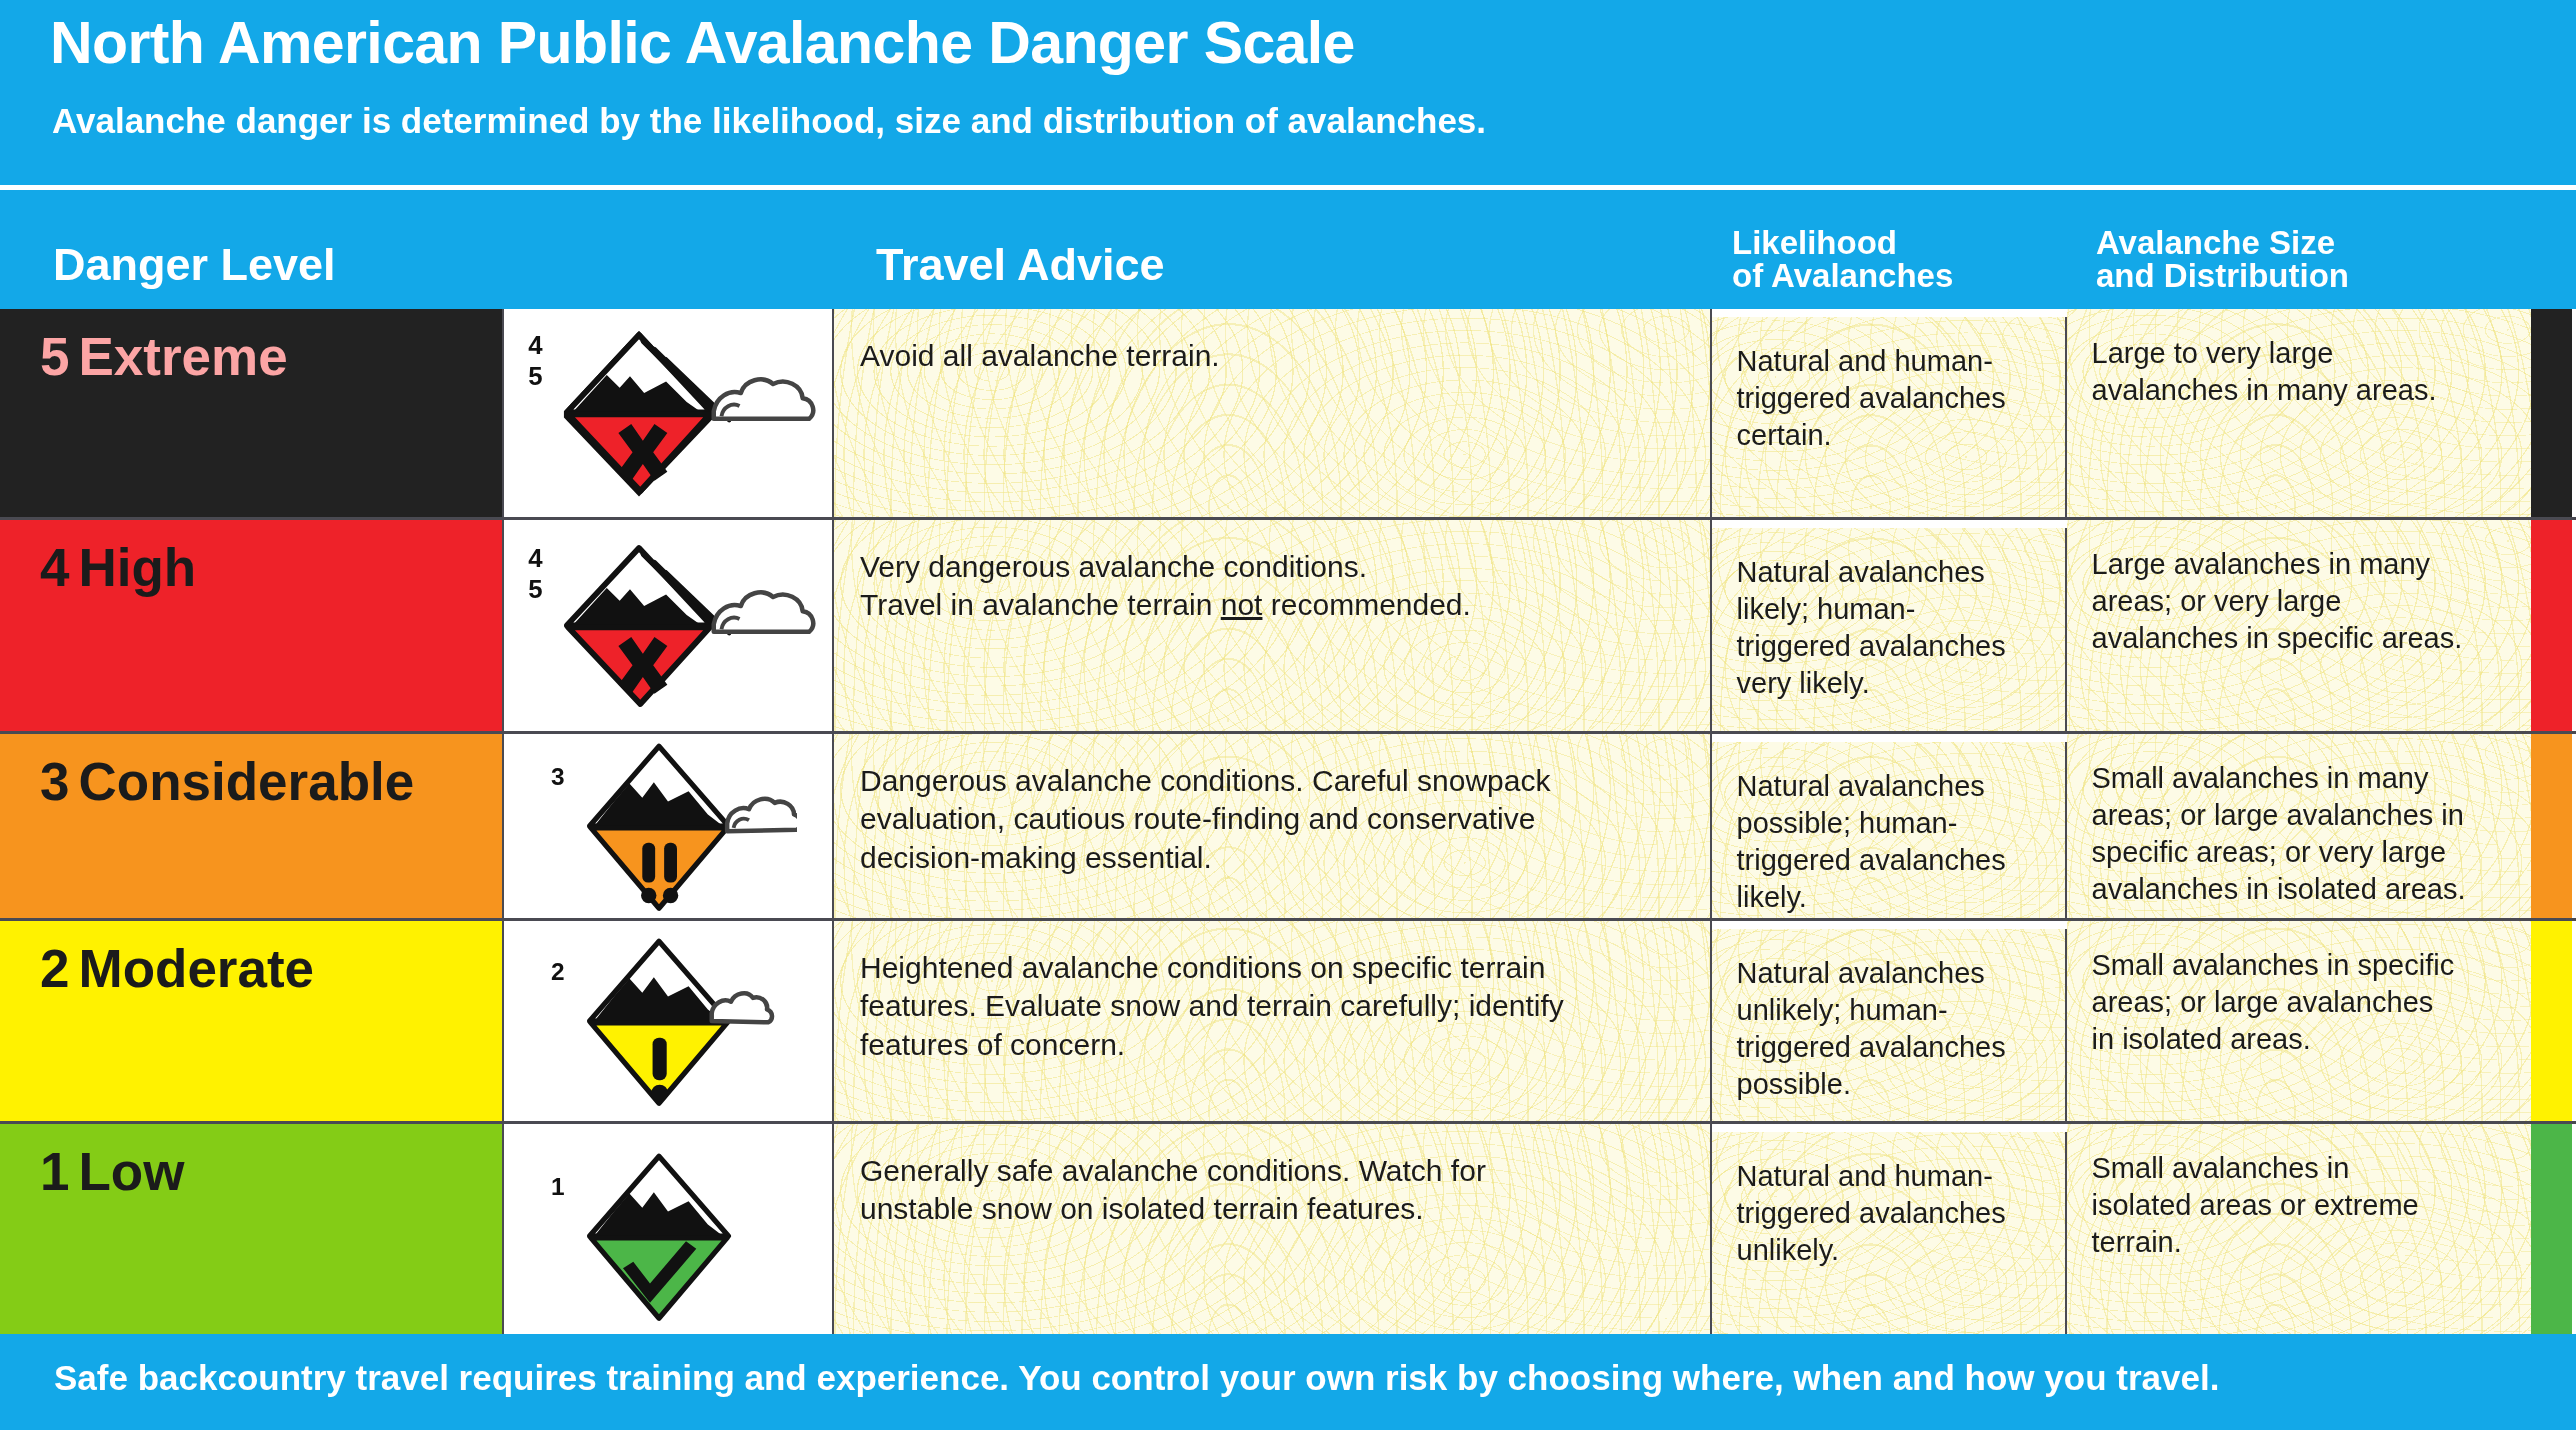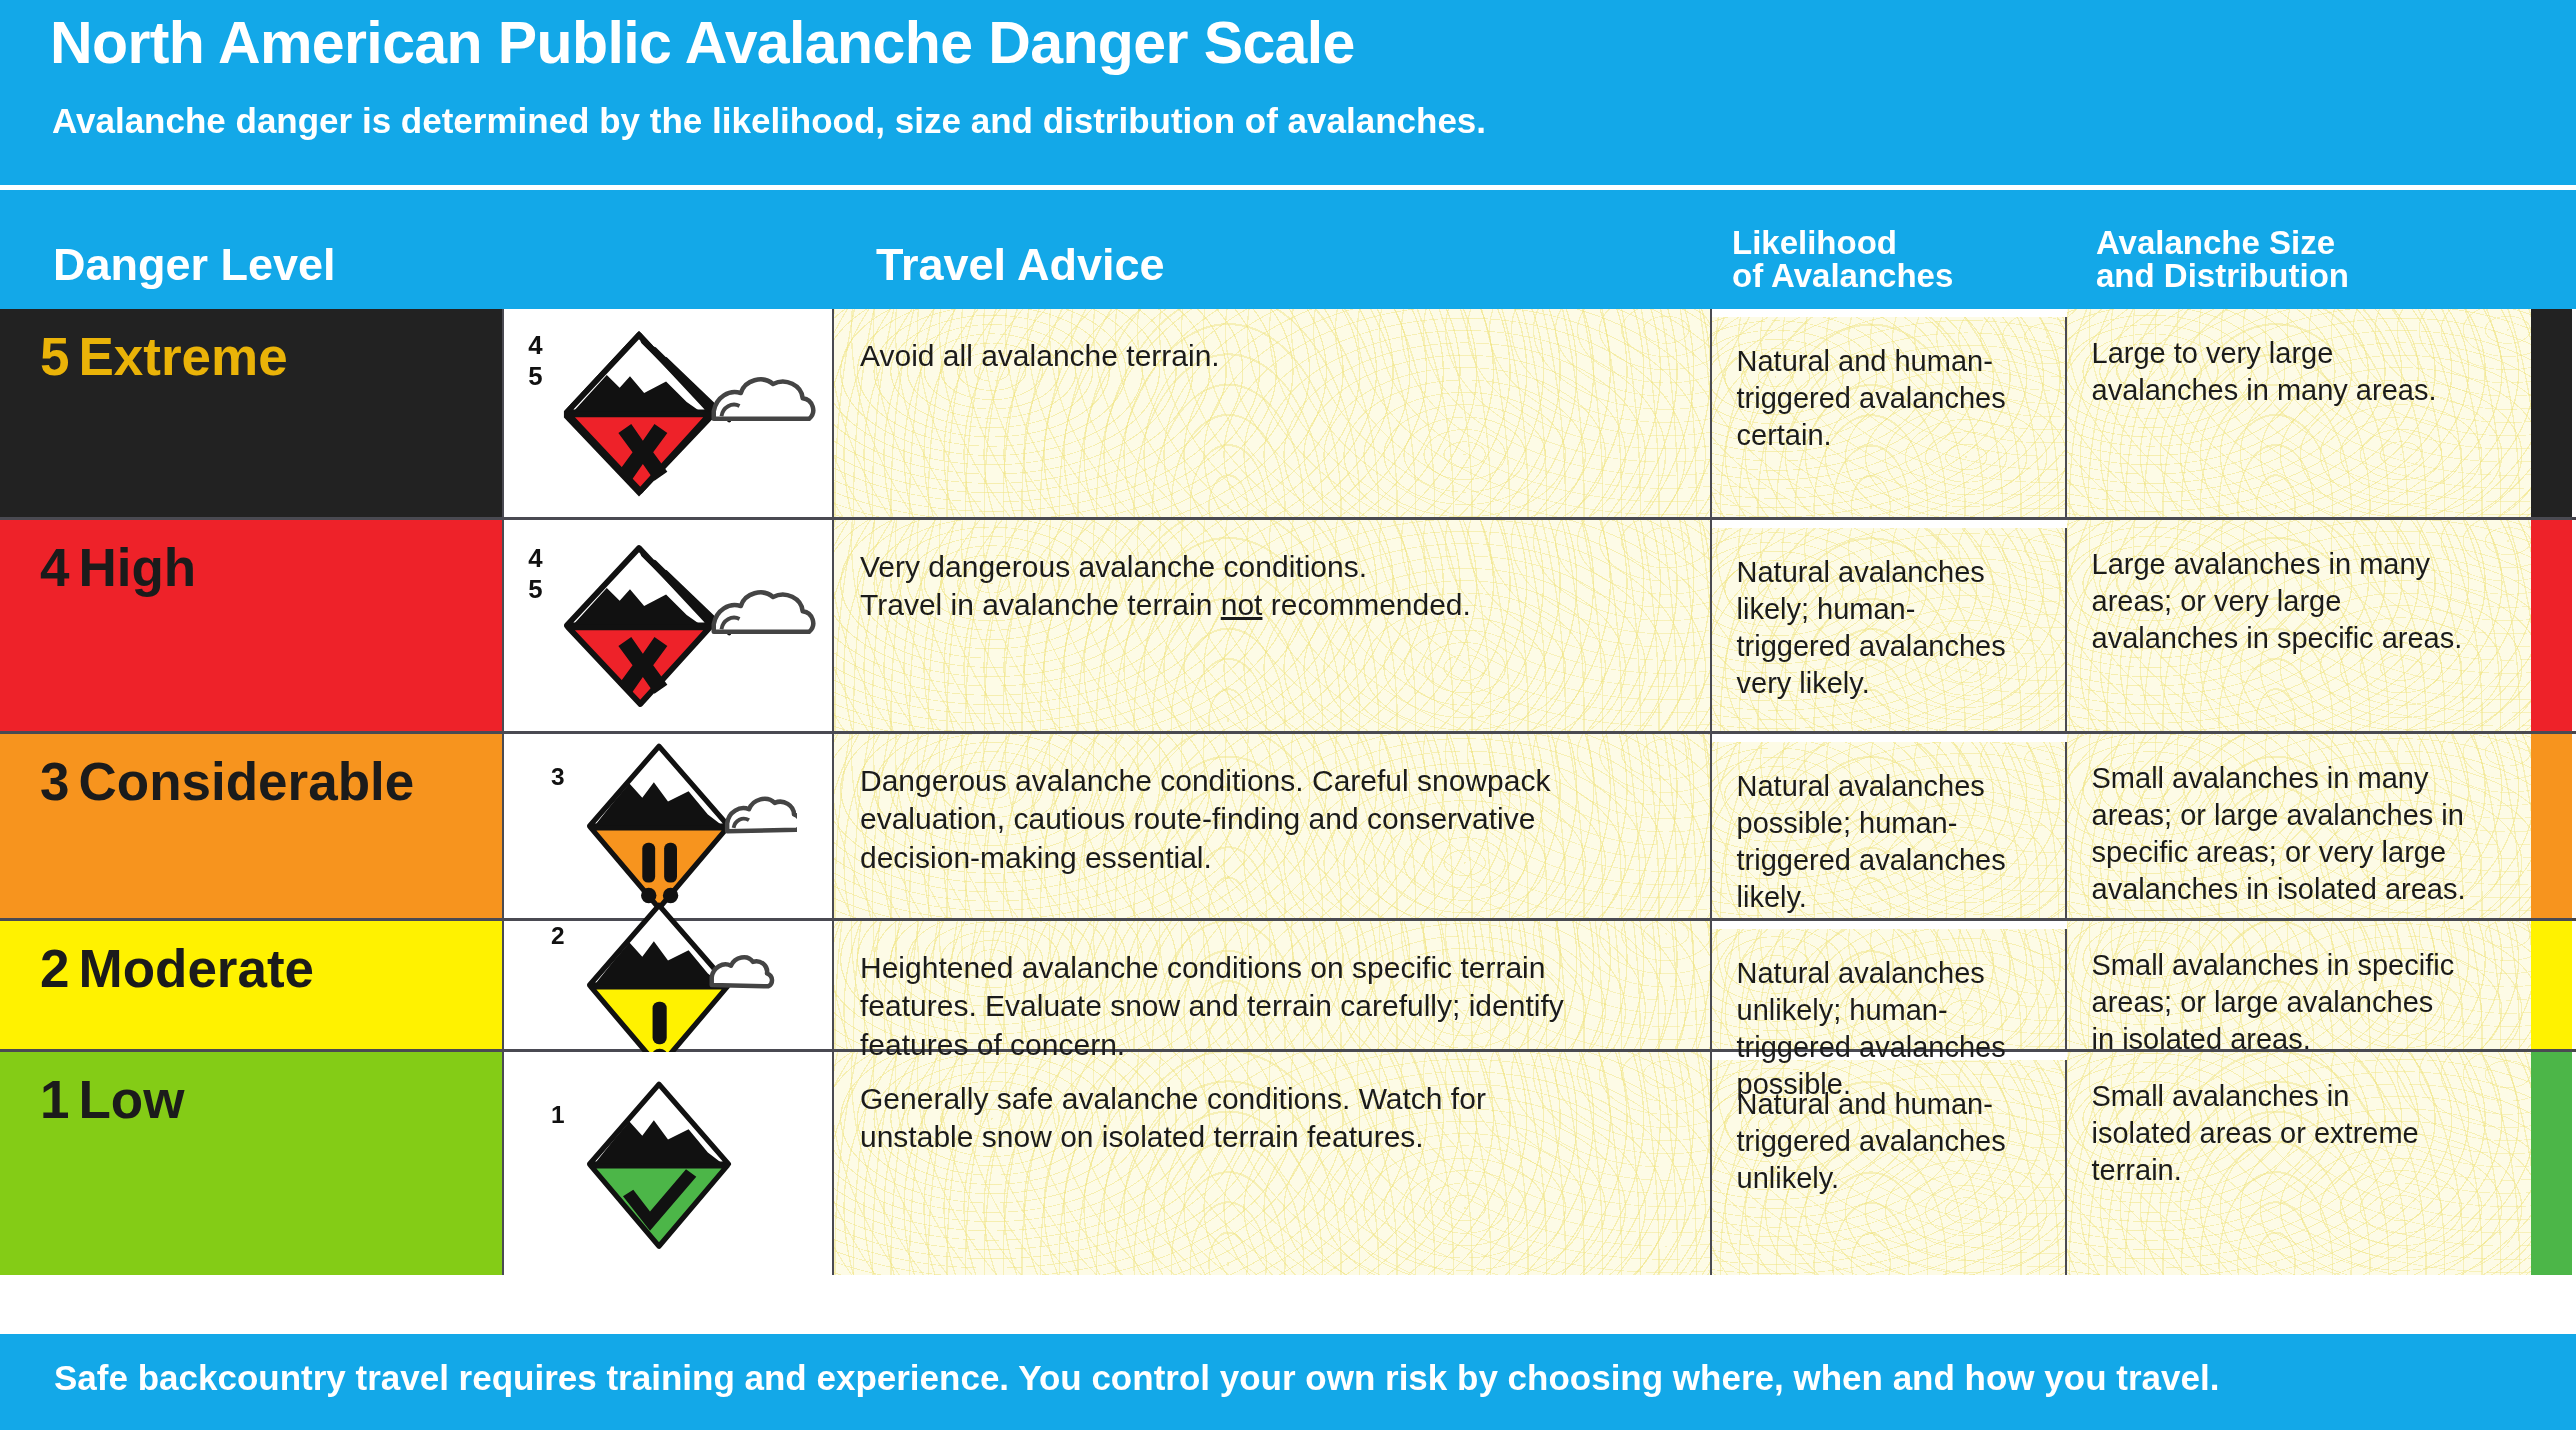--- a/index.html
+++ b/index.html
@@ -22,21 +22,21 @@
   .ch-danger { left:53px; top:39px; font-size:45px; }
   .ch-travel { left:876px; top:39px; font-size:45px; }
   .ch-like   { left:1732px; top:22.5px; font-size:33px; }
   .ch-size   { left:2096px; top:22.5px; font-size:33px; }
 
   
   .table { position:absolute; left:0; top:309px; width:2576px; height:1025px; background:#ffffff; }
   .row { position:relative; width:2576px; border-bottom:3.2px solid #4a4a52; display:flex; }
   .row:last-child { border-bottom:none; }
   .r0 { height:211px; } .r1 { height:214px; } .r2 { height:187px; }
-  .r3 { height:131px; } .r4 { height:223px; }
+  .r3 { height:203px; } .r4 { height:223px; }
 
   
   .c-level { width:502px; flex:0 0 502px; position:relative; }
   .level-txt { position:absolute; left:40px; top:20.6px; font-size:53px; font-weight:bold;
     white-space:nowrap; line-height:1; }
   .level-num { font-weight:bold; padding-right:9px; }
 
   
   .c-icon { width:332px; flex:0 0 332px; background:#ffffff; position:relative;
     border-left:2.6px solid #4a4a52; border-right:2.6px solid #4a4a52; }
@@ -88,21 +88,21 @@
     <div class="ch ch-like">Likelihood
 of Avalanches</div>
     <div class="ch ch-size">Avalanche Size
 and Distribution</div>
   </div>
 
   <div class="table">
 
     <div class="row r0">
       <div class="c-level" style="background:#222222">
-        <div class="level-txt" style="color:#eab308">
+        <div class="level-txt" style="color:#fca5a5">
           <span class="level-num">5</span><span>Extreme</span>
         </div>
       </div>
       <div class="c-icon">
         <div class="icon-wrap">
           <svg class="icon-svg" width="303" height="174" viewBox="0 0 470 270">
             <text x="18" y="44" font-family="Liberation Sans, sans-serif" font-size="40" font-weight="bold" fill="#111">4</text>
             <text x="18" y="92" font-family="Liberation Sans, sans-serif" font-size="40" font-weight="bold" fill="#111">5</text>
             <path d="M78 134 L190 14 L302 134 L302 140 L190 258 L78 140 Z" fill="#fff" stroke="#111" stroke-width="9"></path>
             <path d="M78 134 L190 14 L302 134 Z" fill="#fff" stroke="#111" stroke-width="9" stroke-linejoin="round"></path>

